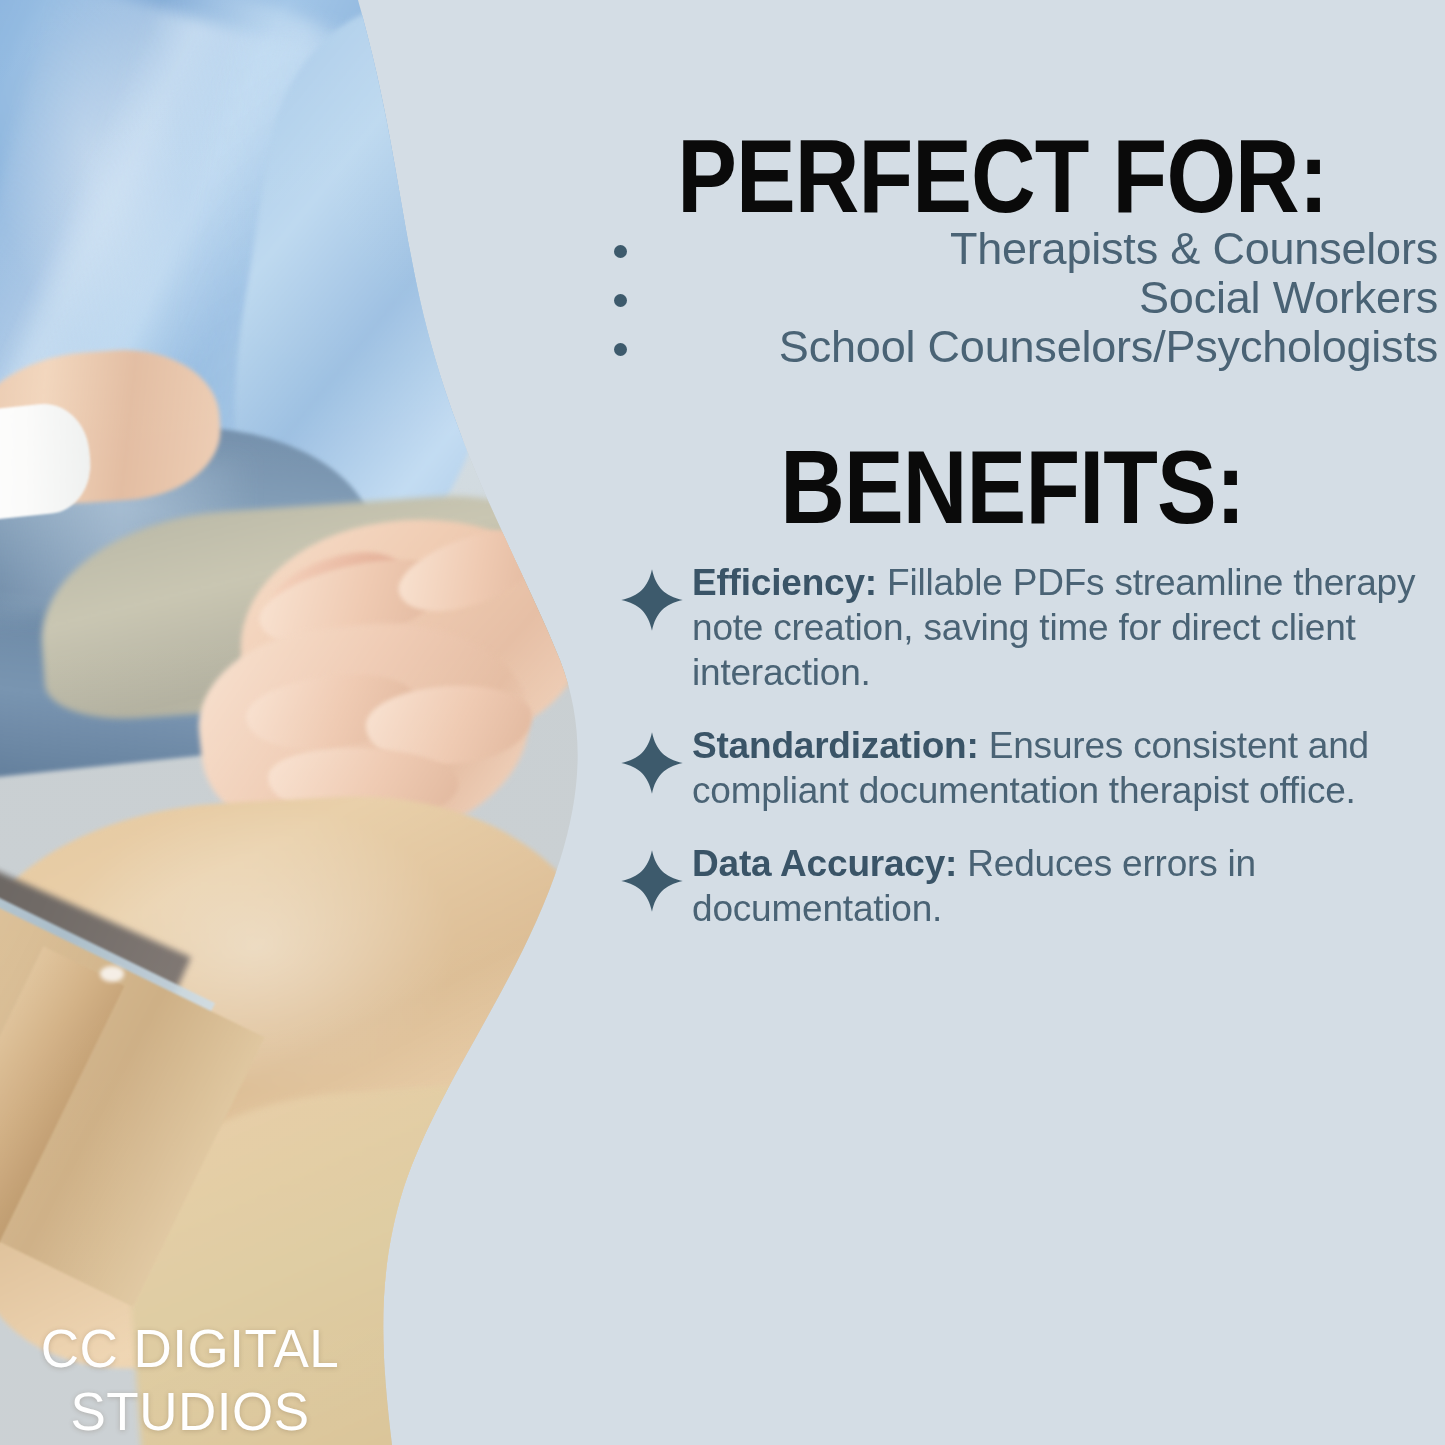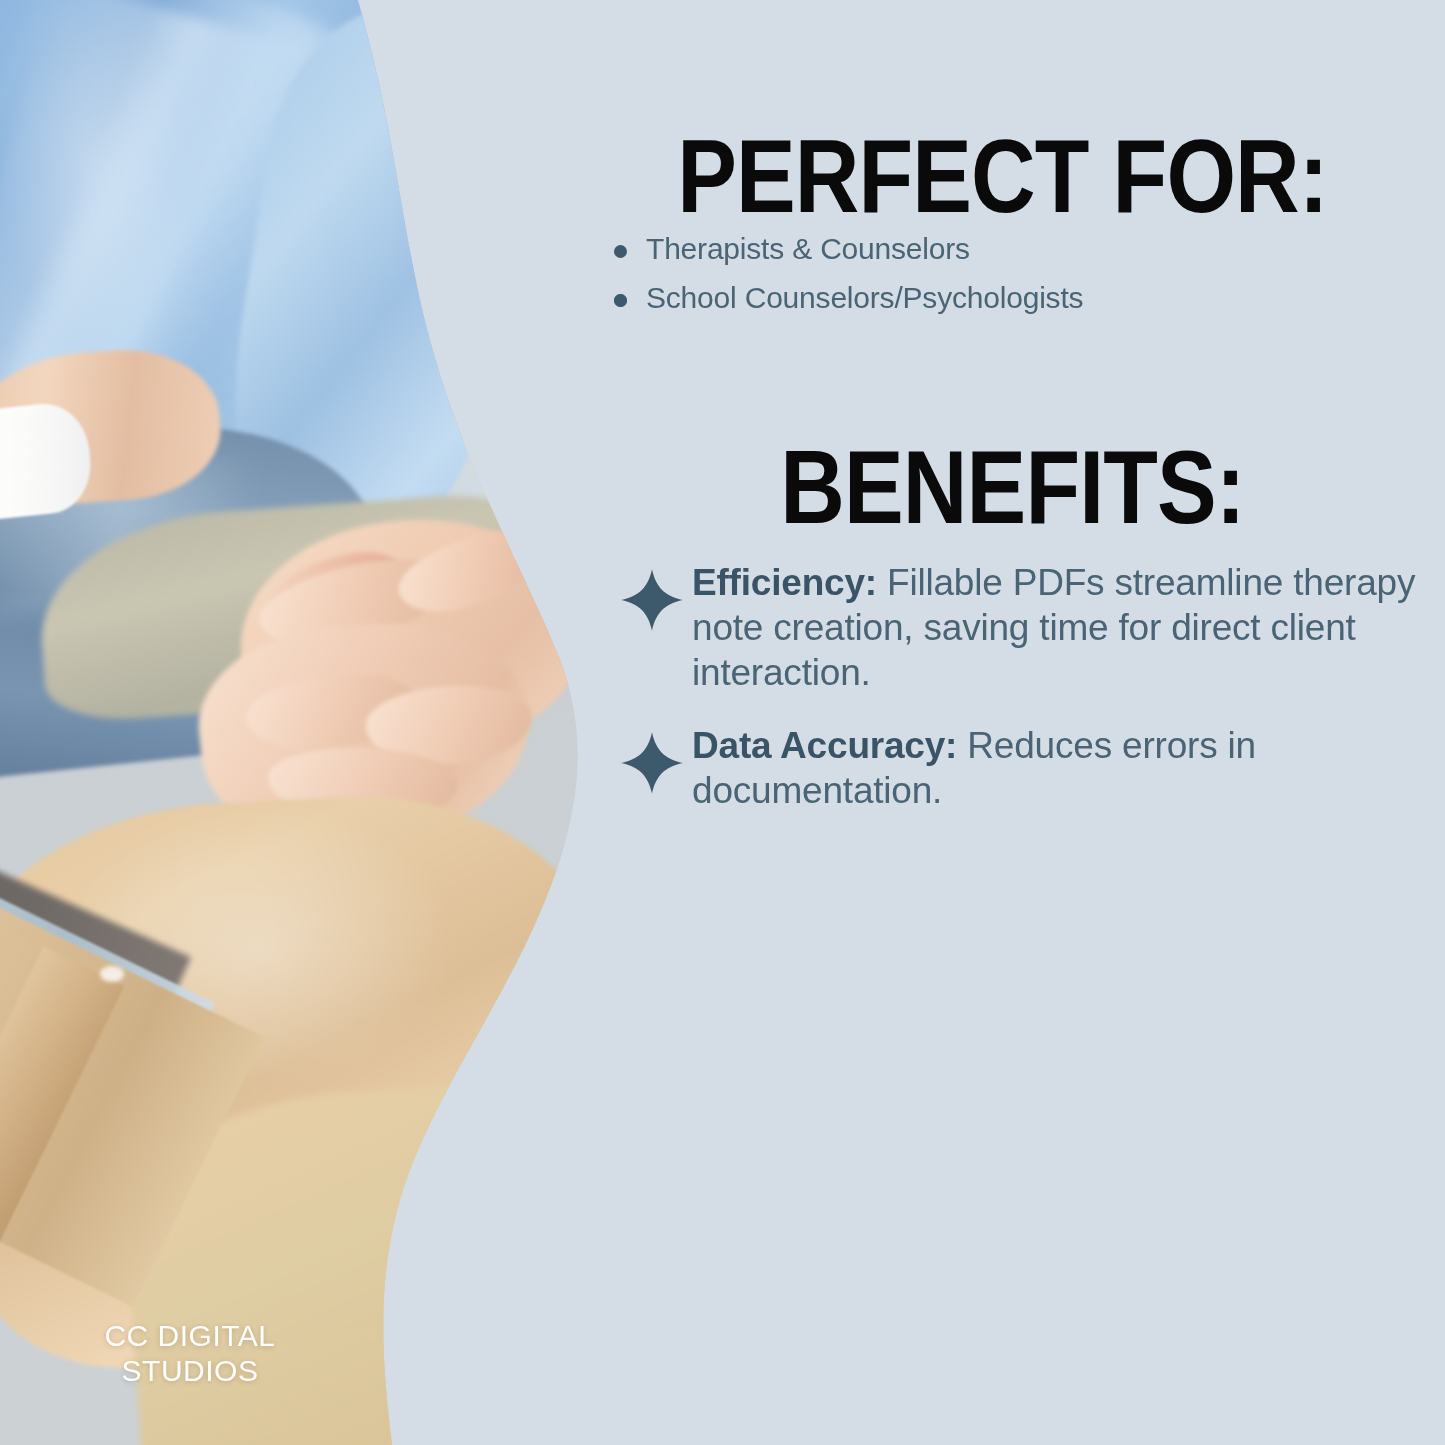--- a/index.html
+++ b/index.html
@@ -209,21 +209,21 @@
 
   
   #watermark {
     position: absolute;
     left: 0;
     top: 1318px;
     width: 380px;
     text-align: center;
     color: #ffffff;
     font-family: "Liberation Sans", sans-serif;
-    font-size: 30px;
+    font-size: 53px;
     font-weight: 400;
     line-height: 1.18;
     letter-spacing: 0.5px;
     text-shadow: 0 1px 5px rgba(90,70,50,0.25);
     z-index: 6;
   }
 
   
   #content {
     position: absolute;
@@ -269,25 +269,26 @@
     width: 840px;
     list-style: none;
     margin: 0;
     padding: 0;
   }
   #audience-list li {
     position: relative;
     padding-left: 48px;
     color: #4a6375;
     font-family: "Liberation Sans", sans-serif;
-    font-size: 30px;
+    font-size: 45px;
     line-height: 49px;
     font-weight: 400;
     letter-spacing: -0.2px;
     white-space: nowrap;
+    text-align: right;
   }
   #audience-list li .dot {
     position: absolute;
     left: 16px;
     top: 21px;
     width: 13px;
     height: 13px;
     background: #3d5a6c;
     border-radius: 50%;
   }
@@ -376,20 +377,21 @@
       <div class="big-heading">PERFECT FOR:</div>
     </div>
 
     <ul id="audience-list">
       <li>
         <span class="dot"></span>
         <span>Therapists &amp; Counselors</span>
       </li>
       <li>
         <span class="dot"></span>
+        <span>Social Workers</span>
       </li>
       <li>
         <span class="dot"></span>
         <span>School Counselors/Psychologists</span>
       </li>
     </ul>
 
     <div id="benefits-heading-wrap">
       <div class="big-heading">BENEFITS:</div>
     </div>
@@ -398,20 +400,28 @@
 
       <li class="benefit-item">
         <span class="sparkle">
           <svg viewBox="0 0 100 100" width="64" height="64" aria-hidden="true">
             <path d="M50 2 C56 30 70 44 98 50 C70 56 56 70 50 98 C44 70 30 56 2 50 C30 44 44 30 50 2 Z" fill="#3d5a6c"></path>
           </svg>
         </span>
         <span class="benefit-text"><span class="lbl">Efficiency:</span><span> Fillable PDFs streamline therapy note creation, saving time for direct client interaction.</span></span>
       </li>
 
+      <li class="benefit-item">
+        <span class="sparkle">
+          <svg viewBox="0 0 100 100" width="64" height="64" aria-hidden="true">
+            <path d="M50 2 C56 30 70 44 98 50 C70 56 56 70 50 98 C44 70 30 56 2 50 C30 44 44 30 50 2 Z" fill="#3d5a6c"></path>
+          </svg>
+        </span>
+        <span class="benefit-text"><span class="lbl">Standardization:</span><span> Ensures consistent and compliant documentation therapist office.</span></span>
+      </li>
 
 
 
       <li class="benefit-item">
         <span class="sparkle">
           <svg viewBox="0 0 100 100" width="64" height="64" aria-hidden="true">
             <path d="M50 2 C56 30 70 44 98 50 C70 56 56 70 50 98 C44 70 30 56 2 50 C30 44 44 30 50 2 Z" fill="#3d5a6c"></path>
           </svg>
         </span>
         <span class="benefit-text"><span class="lbl">Data Accuracy:</span><span> Reduces errors in documentation.</span></span>

